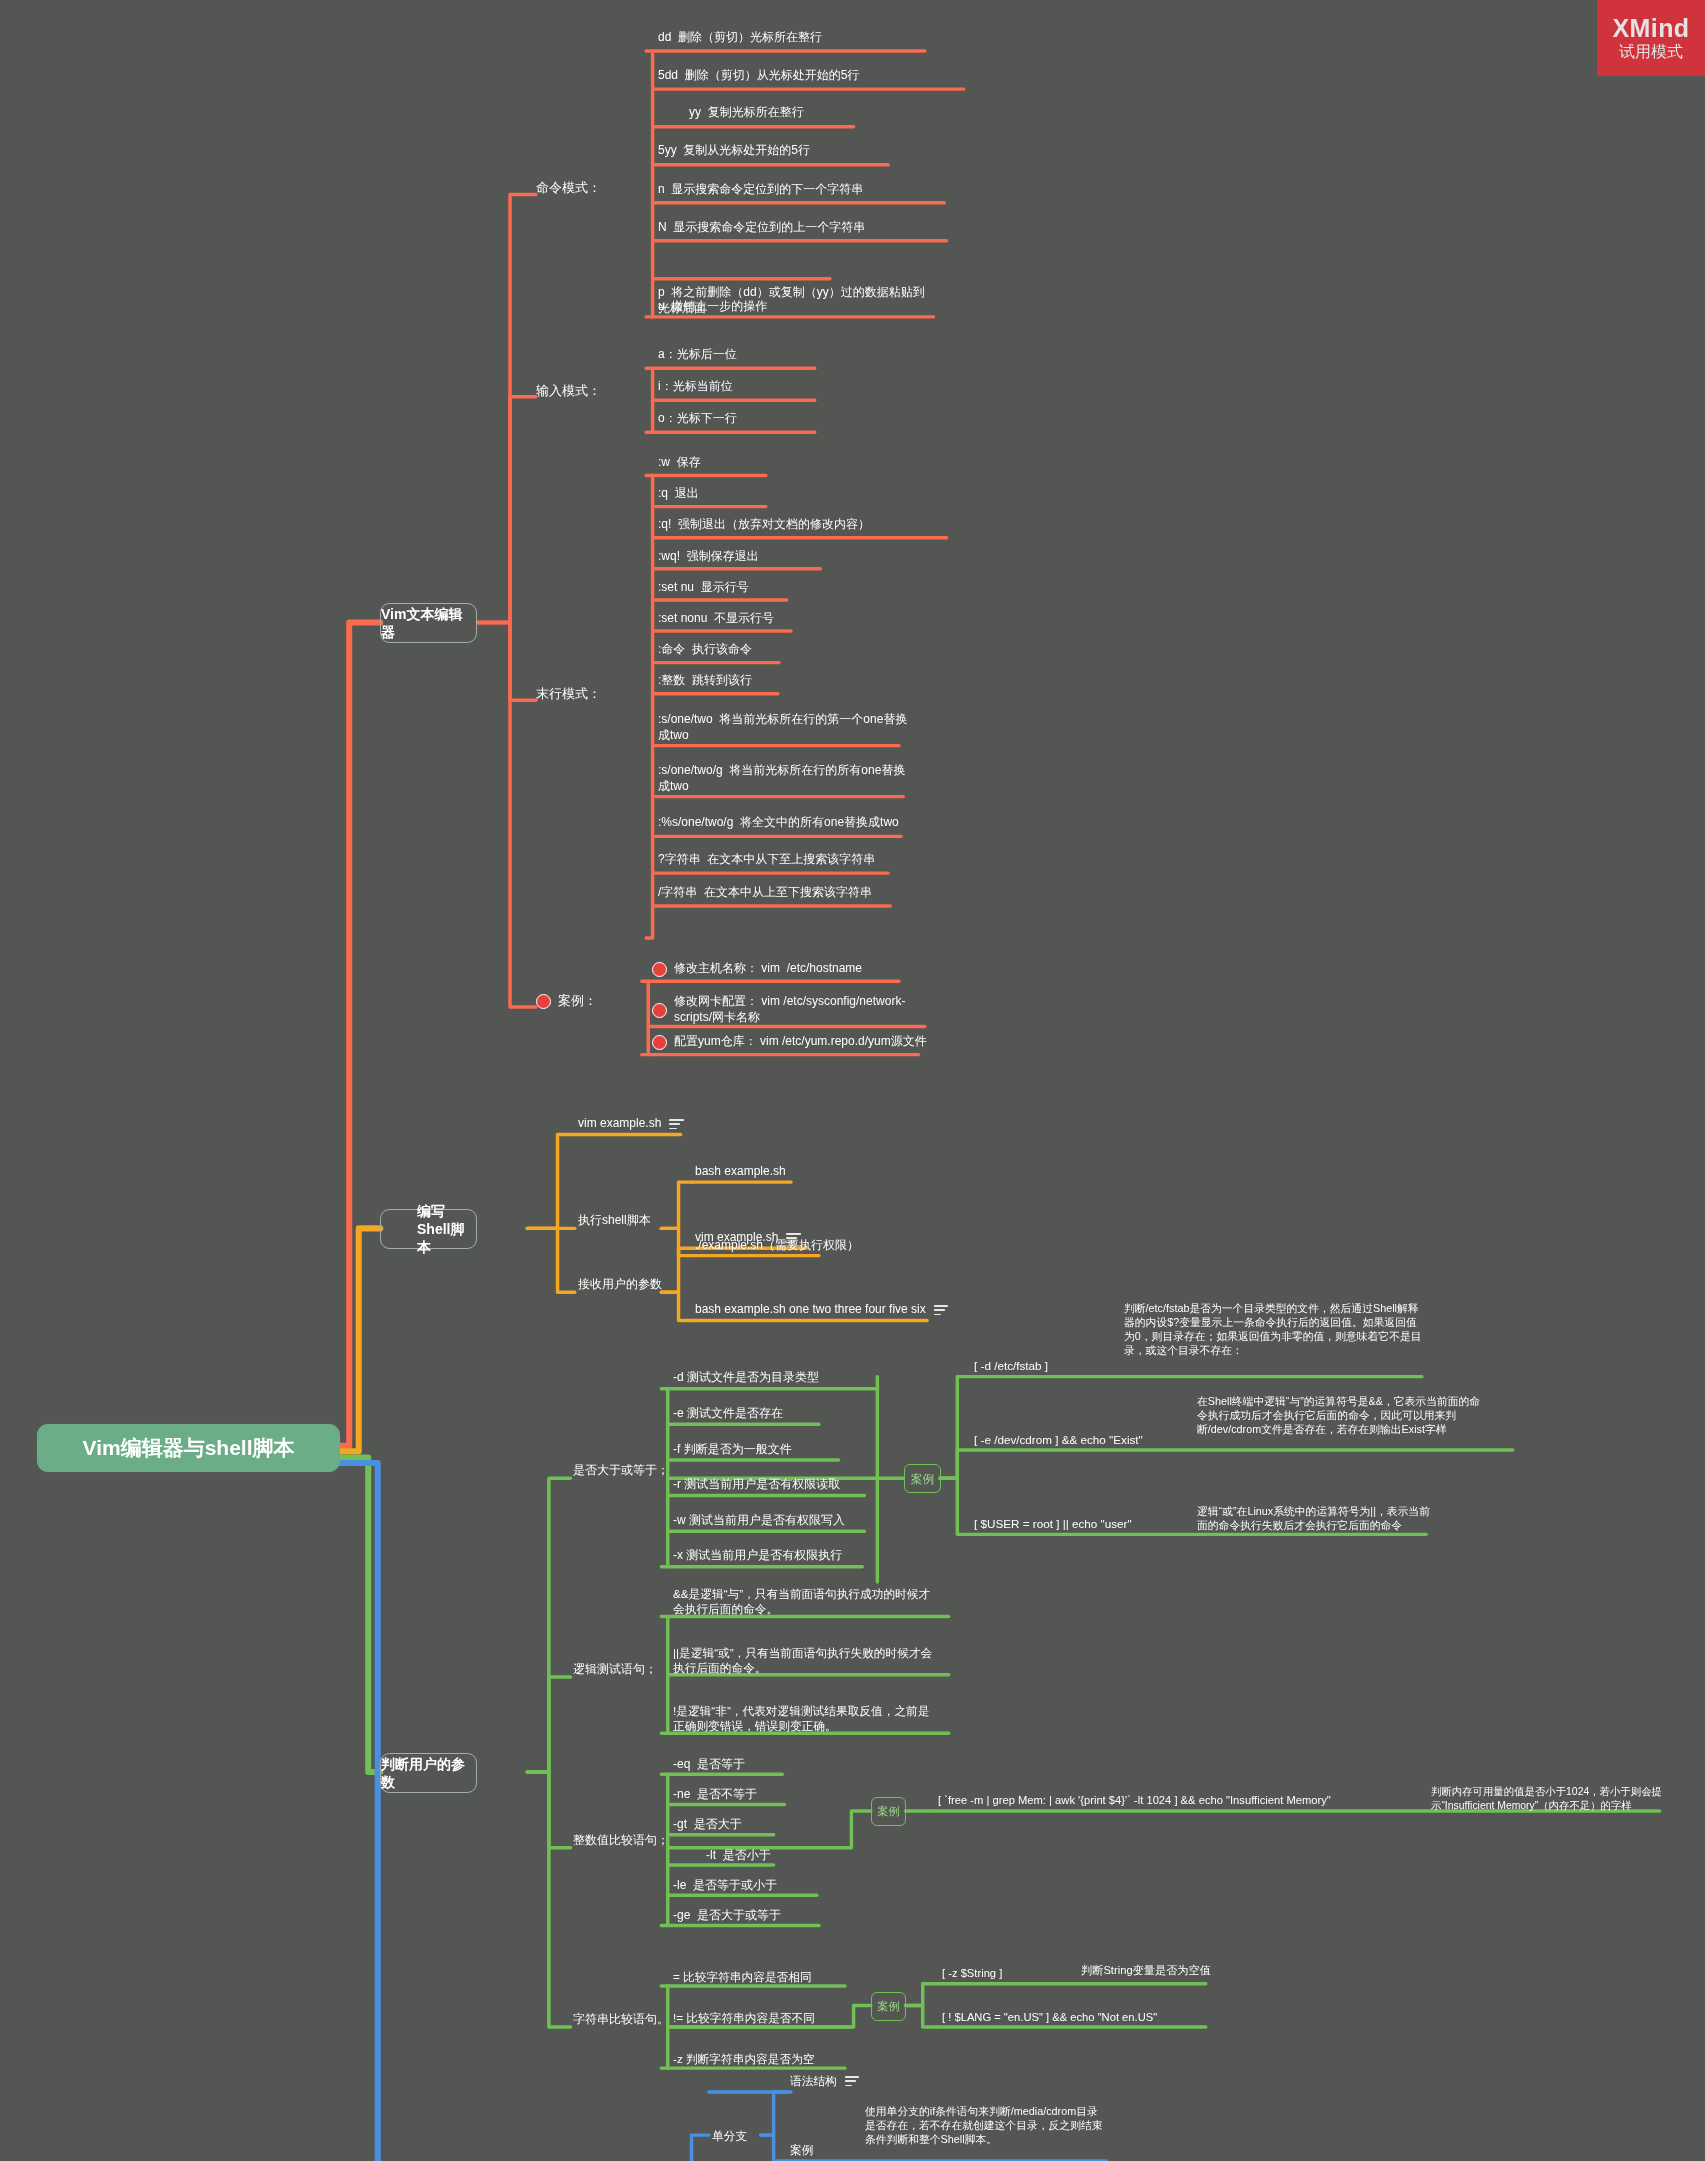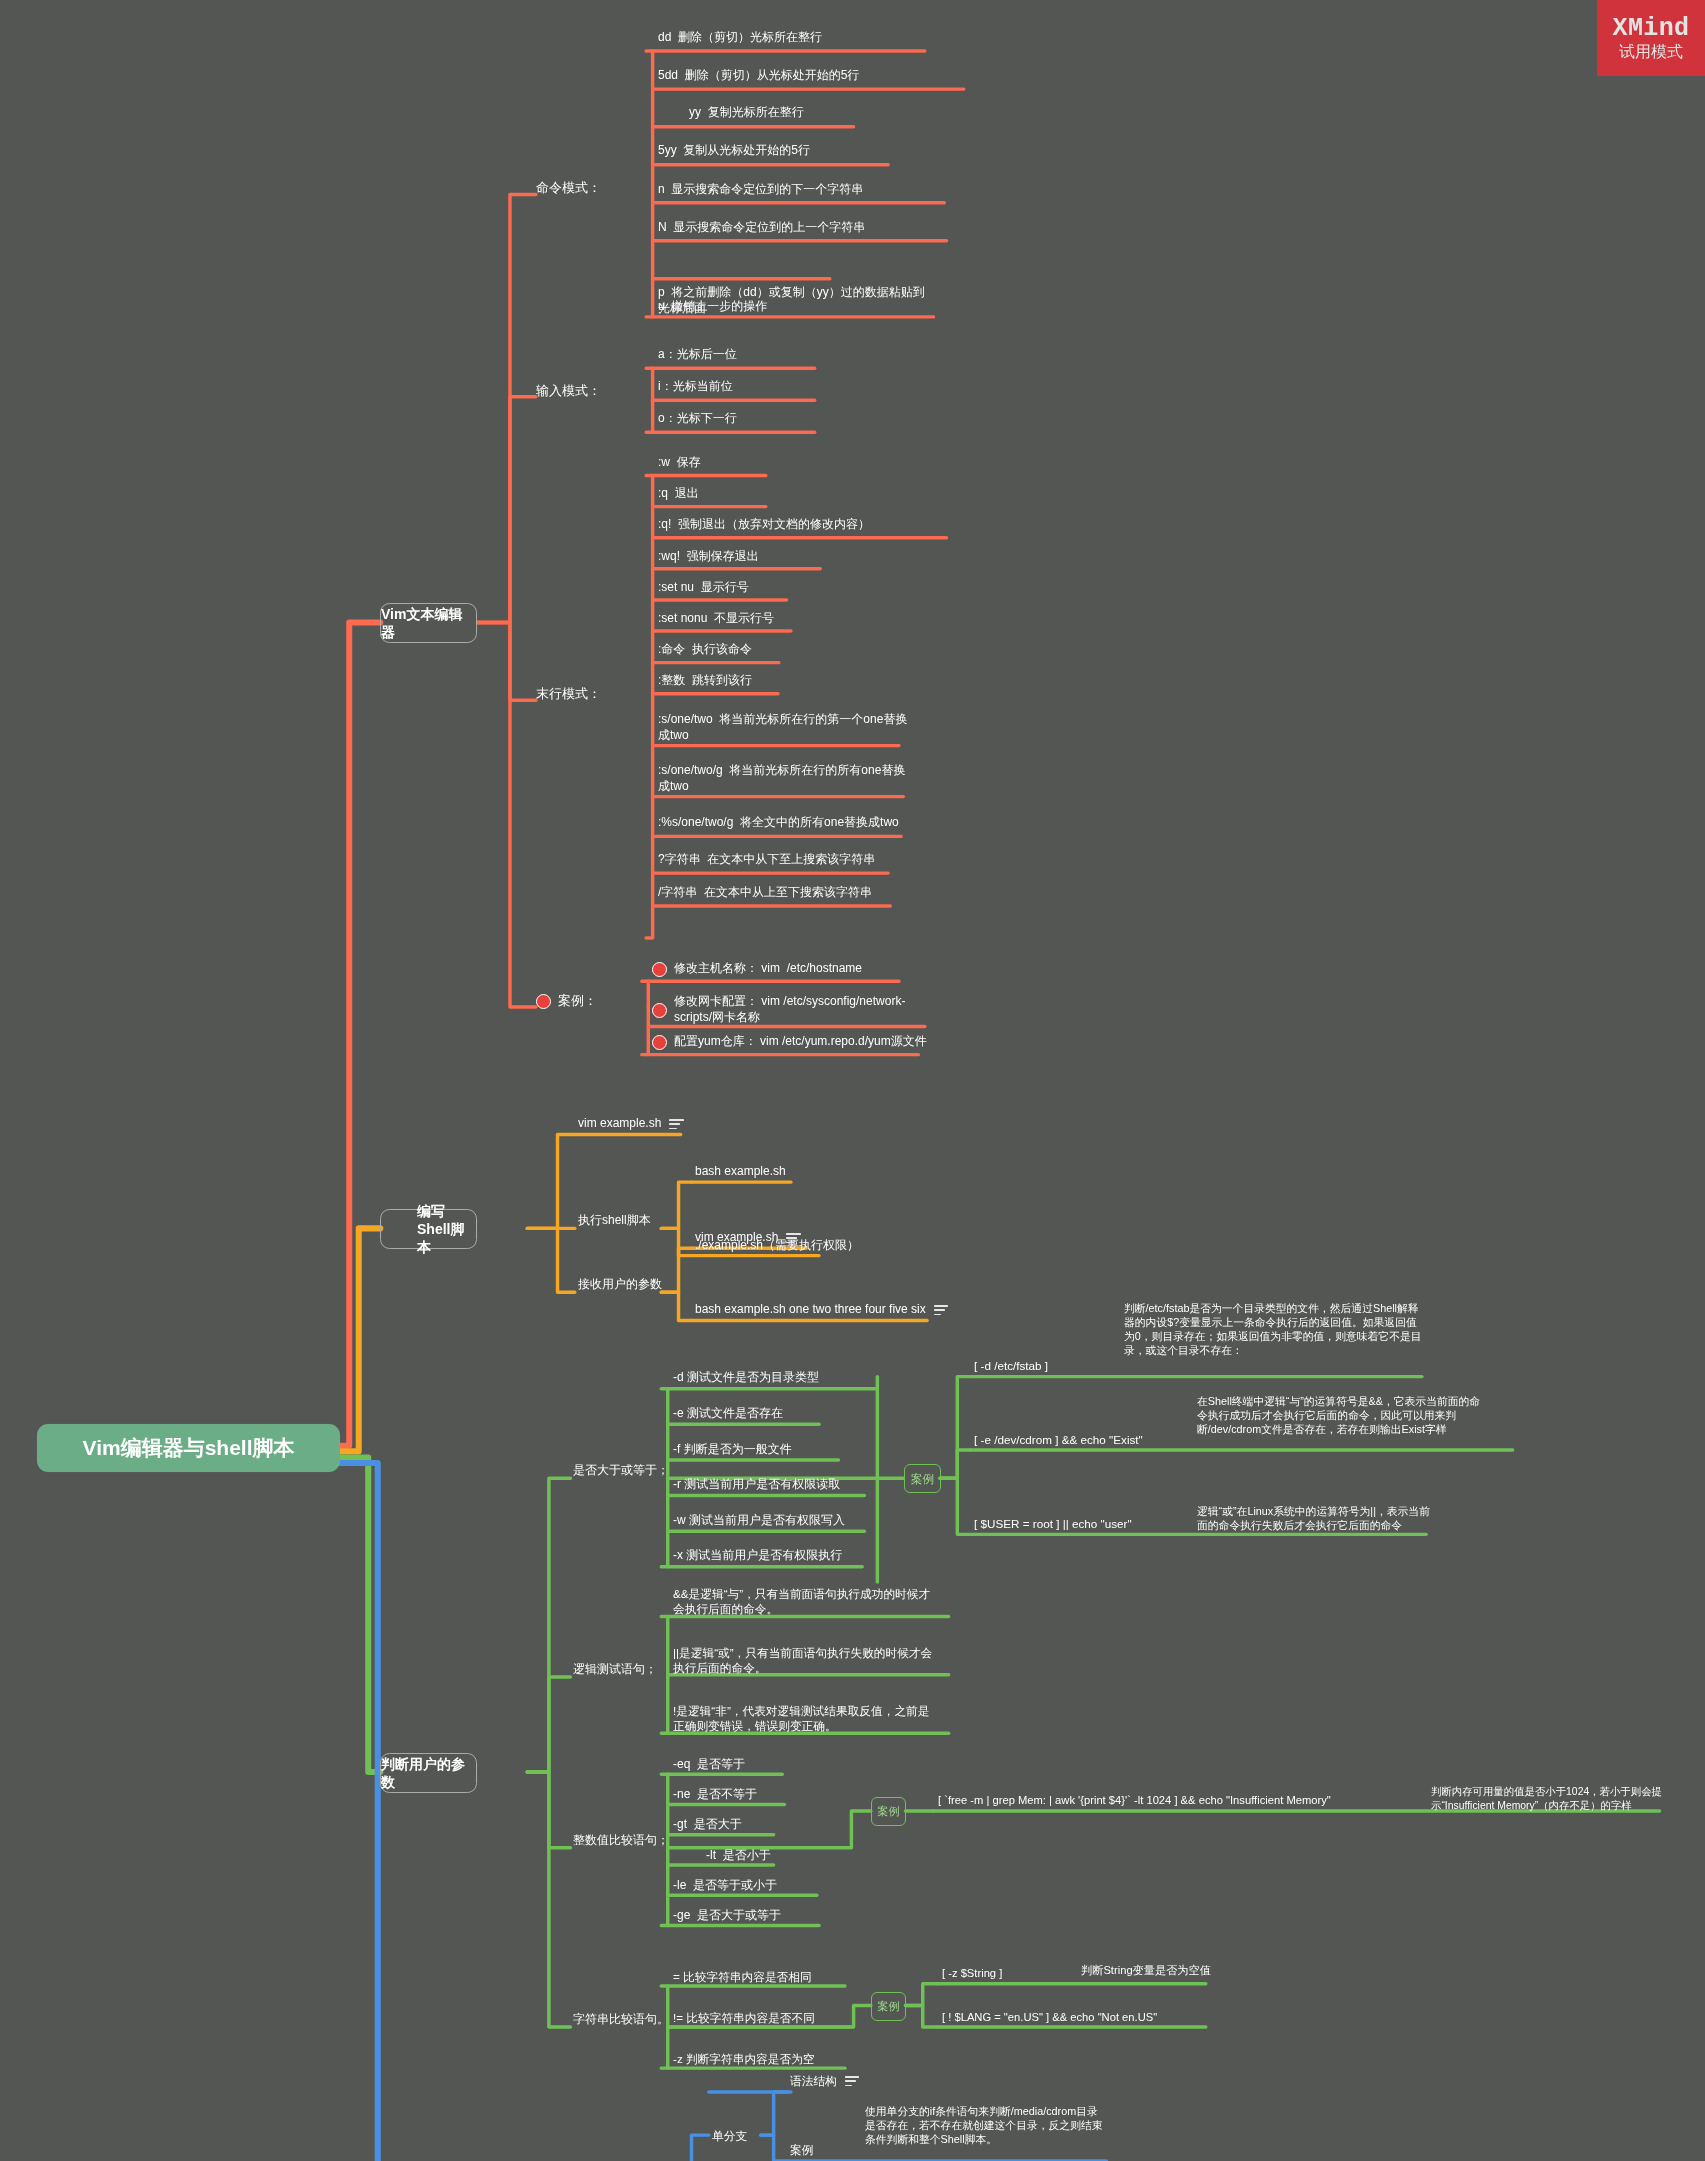--- a/index.html
+++ b/index.html
@@ -59,21 +59,21 @@
   .noteicon i:nth-child(1){width:14.7px;}
   .noteicon i:nth-child(2){width:11.2px;}
   .noteicon i:nth-child(3){width:7.8px;}
 
   
   .xmind{
     position:absolute;right:0;top:0;width:108px;height:76px;
     background:#D0333C;display:flex;flex-direction:column;
     align-items:center;justify-content:center;color:#E3E3E3;
   }
-  .xmind .x1{font-size:25px;font-weight:bold;letter-spacing:0.4px;line-height:1.0;font-family:Liberation Mono, monospace;}
+  .xmind .x1{font-size:25px;font-weight:bold;letter-spacing:0.4px;line-height:1.0;}
   .xmind .x2{font-size:16px;margin-top:3.5px;line-height:1.0;}
 </style>
 </head>
 <body>
 
 <div id="canvas">
 
   <svg id="links" viewBox="0 0 3945 5673">
     <g fill="none" stroke-linecap="round" stroke-linejoin="round">
 

